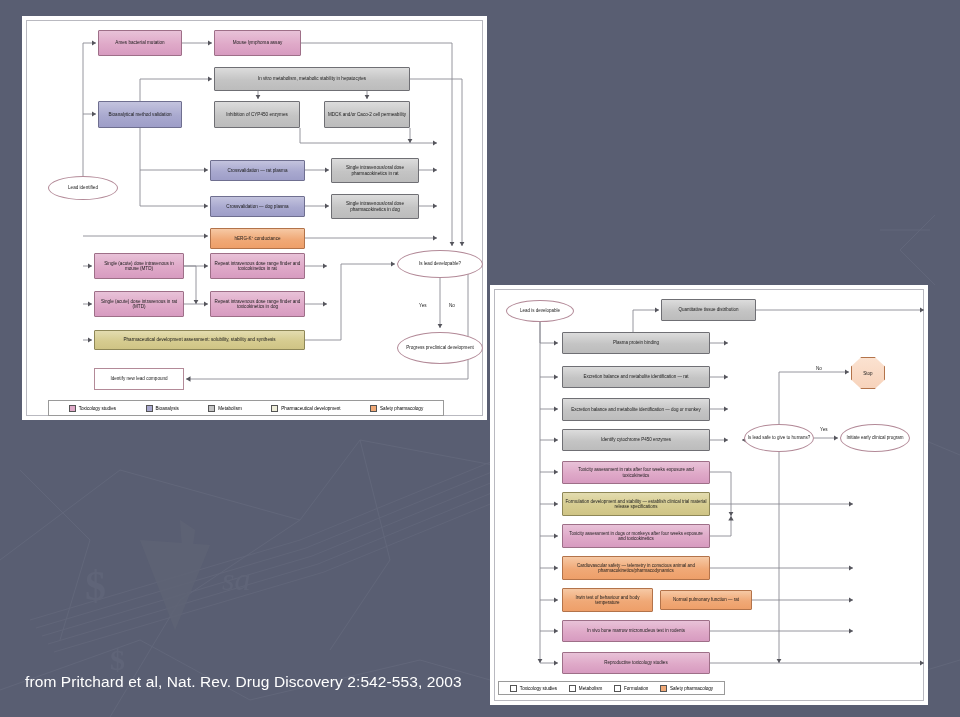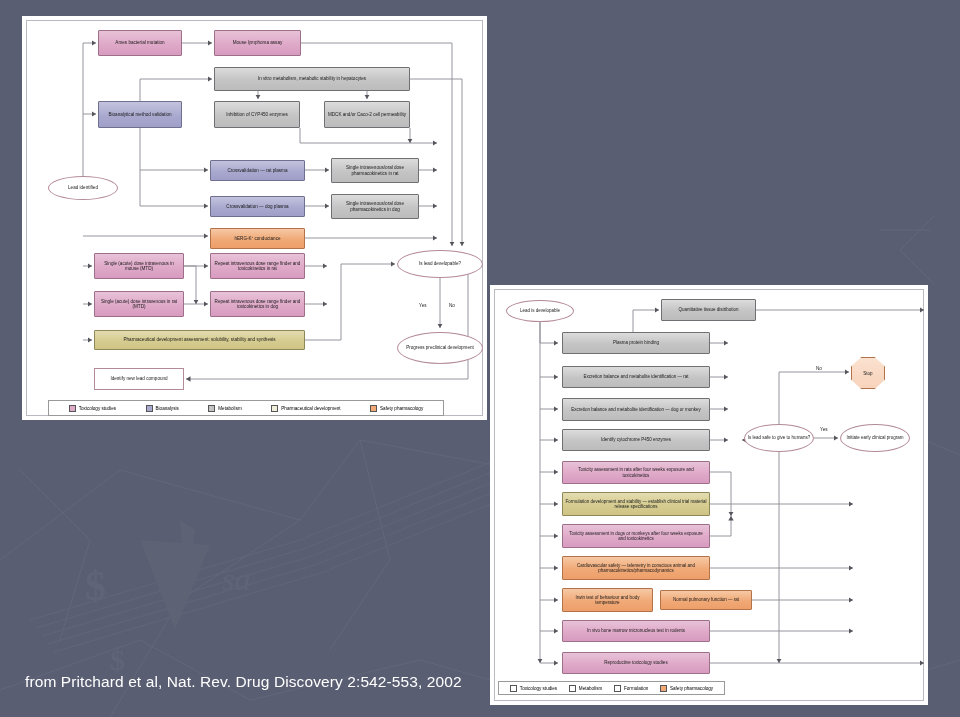--- a/index.html
+++ b/index.html
@@ -355,13 +355,13 @@
     <div class="legend-item">
       <span class="swatch" style="background: rgb(255, 255, 255);"></span>
       <span>Formulation</span>
     </div>
     <div class="legend-item">
       <span class="swatch" style="background: rgb(240, 169, 119);"></span>
       <span>Safety pharmacology</span>
     </div>
   </div>
 
-<div id="caption">from Pritchard et al, Nat. Rev. Drug Discovery 2:542-553, 2002</div>
+<div id="caption">from Pritchard et al, Nat. Rev. Drug Discovery 2:542-553, 2003</div>
 
 </body></html>

